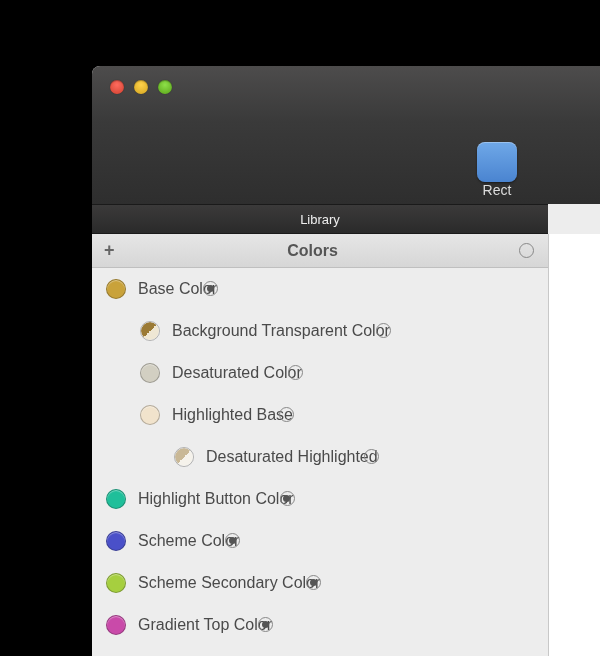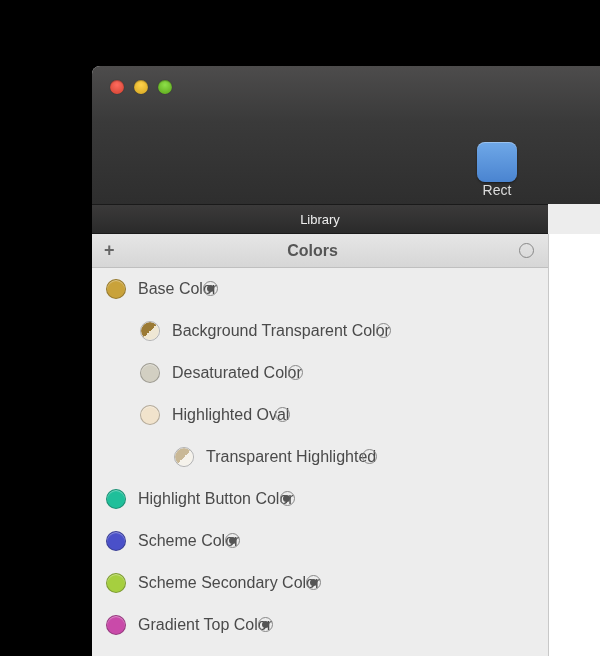--- a/index.html
+++ b/index.html
@@ -230,26 +230,26 @@
             <span class="item-label">Background Transparent Color</span>
             <span class="item-radio radio"></span>
           </div>
           <div class="item indent-1">
             <div class="swatch" style="background: rgb(210, 207, 194);"></div>
             <span class="item-label">Desaturated Color</span>
             <span class="item-radio radio"></span>
           </div>
           <div class="item indent-1">
             <div class="swatch" style="background: rgb(241, 227, 204);"></div>
-            <span class="item-label">Highlighted Oval</span>
+            <span class="item-label">Highlighted Base</span>
             <span class="item-radio radio"></span>
           </div>
           <div class="item indent-2">
             <div class="swatch swatch-diag" style="--c1: #c9b896; --c2: #f5f2eb;"></div>
-            <span class="item-label">Transparent Highlighted</span>
+            <span class="item-label">Desaturated Highlighted</span>
             <span class="item-radio radio"></span>
           </div>
           <div class="item indent-0">
             <div class="swatch" style="background: rgb(31, 191, 154);"></div>
             <span class="item-label">Highlight Button Color</span>
             <span class="item-radio radio selected"></span>
           </div>
           <div class="item indent-0">
             <div class="swatch" style="background: rgb(74, 80, 201);"></div>
             <span class="item-label">Scheme Color</span>

